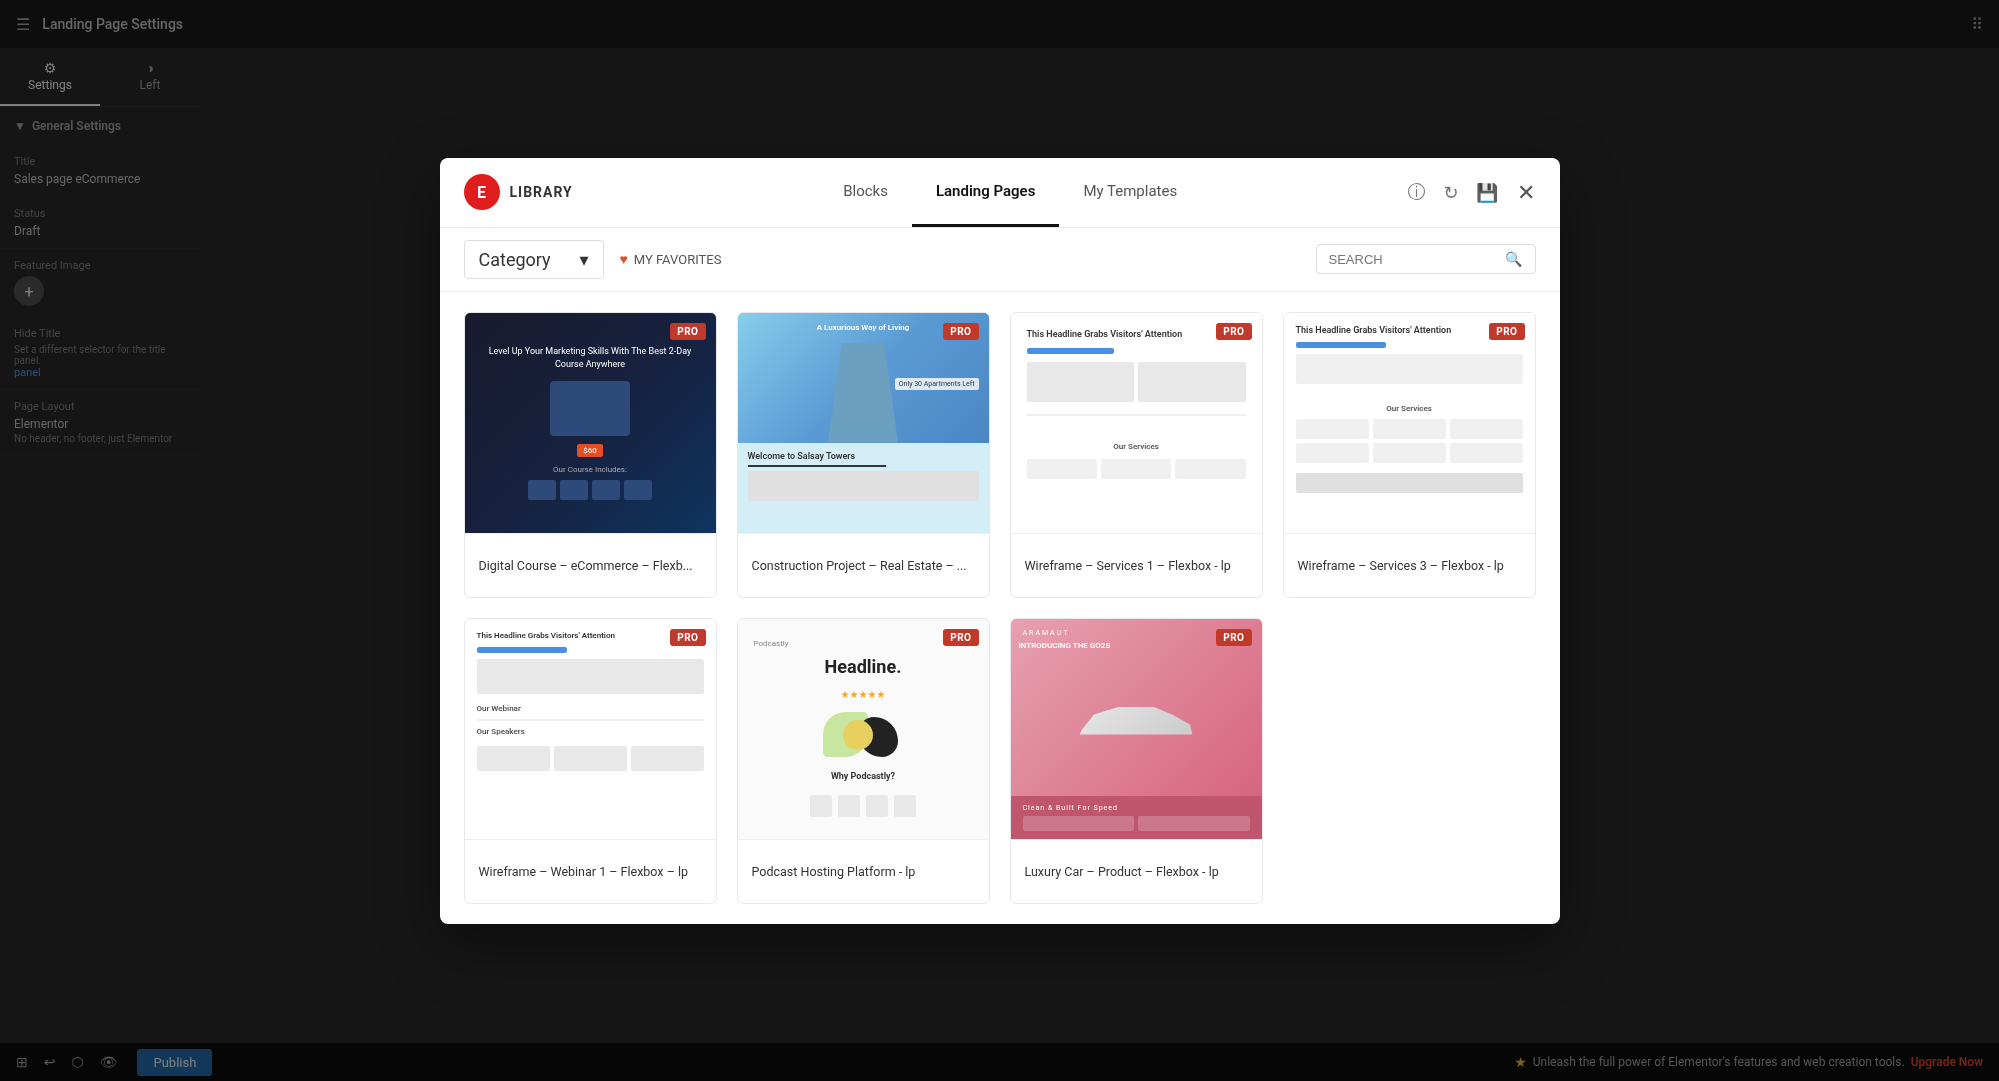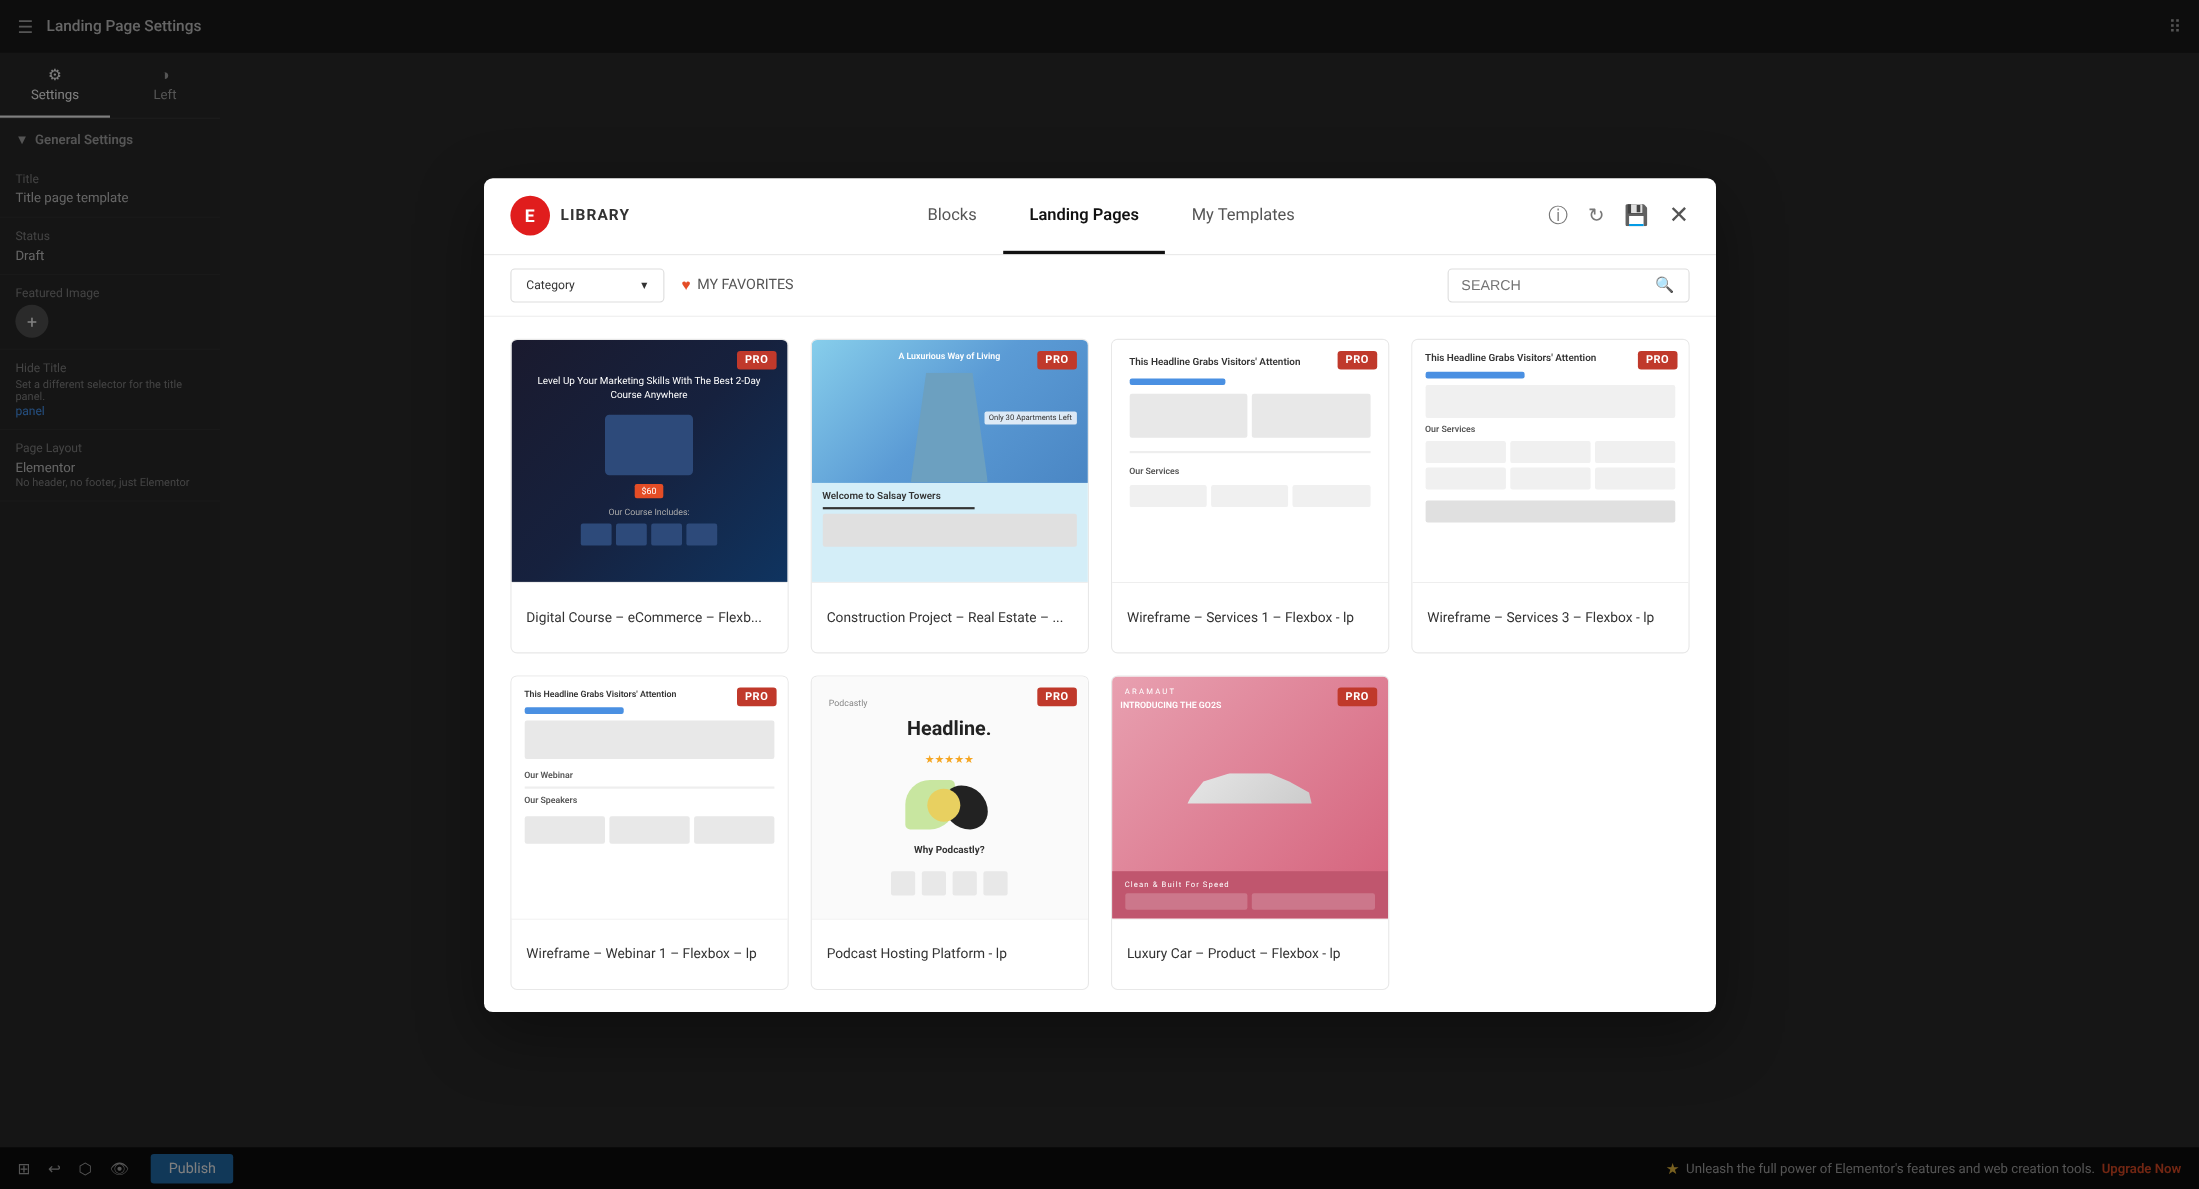--- a/index.html
+++ b/index.html
@@ -206,21 +206,21 @@
       border-bottom: 1px solid #eee;
       flex-shrink: 0;
     }
     .category-dropdown {
       display: flex;
       align-items: flex-end;
       gap: 8px;
       border: 1px solid #ddd;
       border-radius: 4px;
       padding: 8px 14px;
-      font-size: 11px;
+      font-size: 18px;
       color: #333;
       cursor: pointer;
       background: #fff;
       min-width: 140px;
     }
     .favorites-btn {
       display: flex;
       align-items: center;
       gap: 6px;
       font-size: 13px;
@@ -389,22 +389,23 @@
       gap: 4px;
     }
     .wf-cell {
       height: 20px;
       background: #f0f0f0;
       border-radius: 2px;
     }
     .wf-services-title {
       font-size: 8px;
       color: #555;
-      text-align: left;
+      text-align: center;
       font-weight: 600;
+      margin-top: 14px;
     }
 
     .thumb-wireframe2 {
       background: #fff;
       padding: 12px;
       display: flex;
       flex-direction: column;
       gap: 6px;
     }
 
@@ -507,21 +508,21 @@
       <span class="settings-tab-icon">◑</span>
       <span>Left</span>
     </div>
   </div>
   <div class="general-settings-header">
     <span>▼</span>
     <span>General Settings</span>
   </div>
   <div class="sidebar-field">
     <div class="sidebar-label">Title</div>
-    <div class="sidebar-value">Title page template</div>
+    <div class="sidebar-value">Sales page eCommerce</div>
   </div>
   <div class="sidebar-field">
     <div class="sidebar-label">Status</div>
     <div class="sidebar-value">Draft</div>
   </div>
   <div class="sidebar-field">
     <div class="sidebar-label">Featured Image</div>
     <div style="width:30px;height:30px;background:#555;border-radius:50%;display:flex;align-items:center;justify-content:center;color:#fff;font-size:16px;cursor:pointer;margin-top:4px;">+</div>
   </div>
   <div class="sidebar-field">

